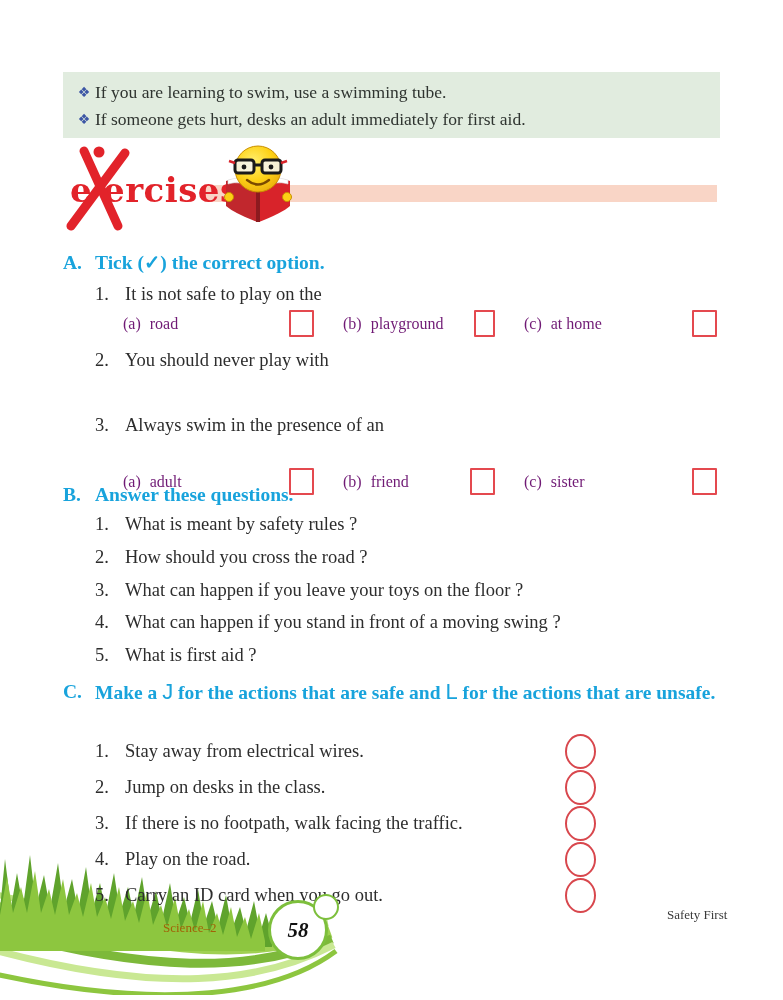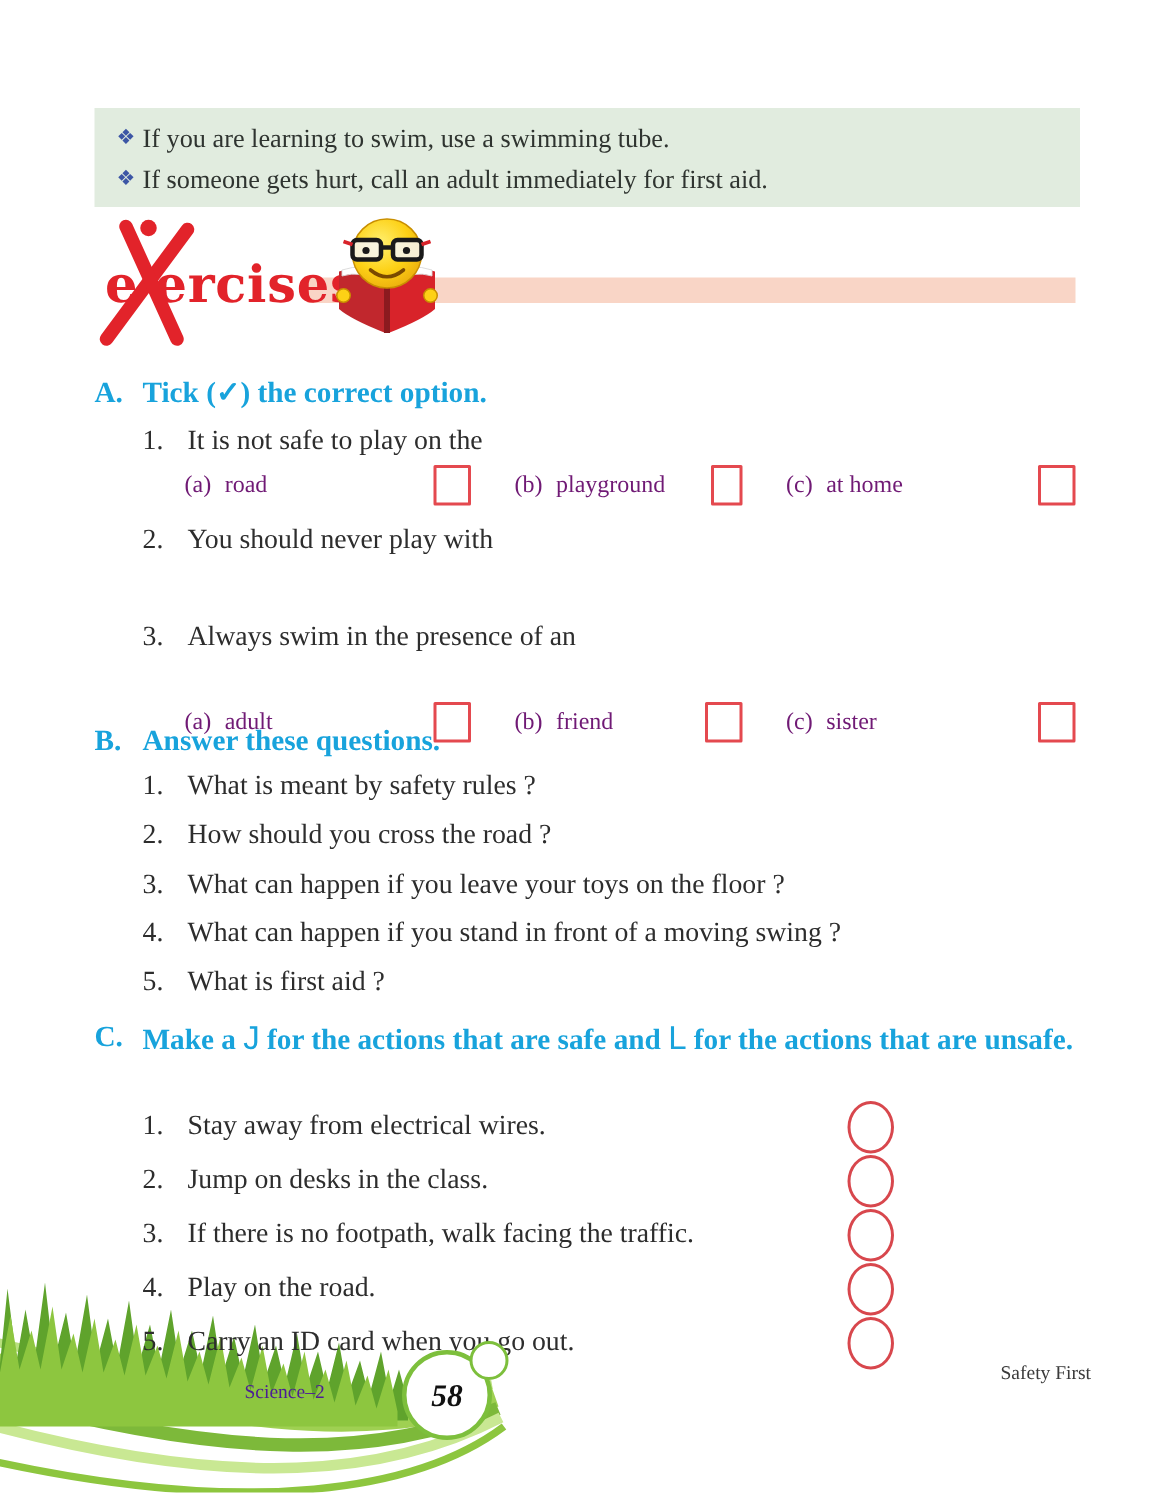--- a/index.html
+++ b/index.html
@@ -37,21 +37,21 @@
   .optcol{display:flex;justify-content:space-between;align-items:center;}
   .optcol.c1{width:191px;}
   .optcol.c2{width:152px;margin-left:29px;gap:30px;}
   .optcol.c3{width:193px;margin-left:29px;}
   .optkey{margin-right:9px;}
   .checkbox{width:21px;height:23px;border:2px solid #e4494f;background:#ffffff;border-radius:1px;}
   
   .answer-circle{position:absolute;left:502px;top:-6px;width:27px;height:31px;border:2px solid #d8474d;border-radius:50%;background:#ffffff;}
   
   .grass-svg{position:absolute;left:0;top:845px;z-index:1;}
-  .footer-book{position:absolute;left:163px;top:920px;font-size:13px;color:#4c1d95;z-index:2;}
+  .footer-book{position:absolute;left:163px;top:920px;font-size:13px;color:#a16207;z-index:2;}
   .footer-chapter{position:absolute;left:667px;top:907px;font-size:13px;color:#3a3a3a;z-index:2;}
   .page-circle{
     position:absolute;left:268px;top:900px;width:54px;height:54px;border:3px solid #7dbf3c;border-radius:50%;
     background:#ffffff;z-index:2;display:flex;align-items:center;justify-content:center;
     font-size:21px;font-weight:bold;color:#111;font-style:italic;
   }
   .page-circle-small{
     position:absolute;left:313px;top:894px;width:22px;height:22px;border:2.5px solid #7dbf3c;border-radius:50%;
     background:#ffffff;z-index:3;
   }
@@ -61,21 +61,21 @@
 
 <div class="page">
 
   <div class="tips-box">
     <div class="tip-row">
       <span class="tip-bullet">❖</span>
       <span class="tip-text">If you are learning to swim, use a swimming tube.</span>
     </div>
     <div class="tip-row">
       <span class="tip-bullet">❖</span>
-      <span class="tip-text">If someone gets hurt, call an adult immediately for first aid.</span>
+      <span class="tip-text">If someone gets hurt, desks an adult immediately for first aid.</span>
     </div>
   </div>
 
   <div class="pink-bar"></div>
   <span class="logo-word logo-e">e</span>
   <span class="logo-word logo-rest">ercises</span>
   <svg class="logo-x-svg" width="74" height="88" viewBox="0 0 74 88">
     <line x1="7" y1="82" x2="61" y2="9" stroke="#e2232a" stroke-width="9" stroke-linecap="round"></line>
     <line x1="20" y1="7" x2="54" y2="82" stroke="#e2232a" stroke-width="9" stroke-linecap="round"></line>
     <circle cx="35" cy="8" r="5.5" fill="#e2232a"></circle>

